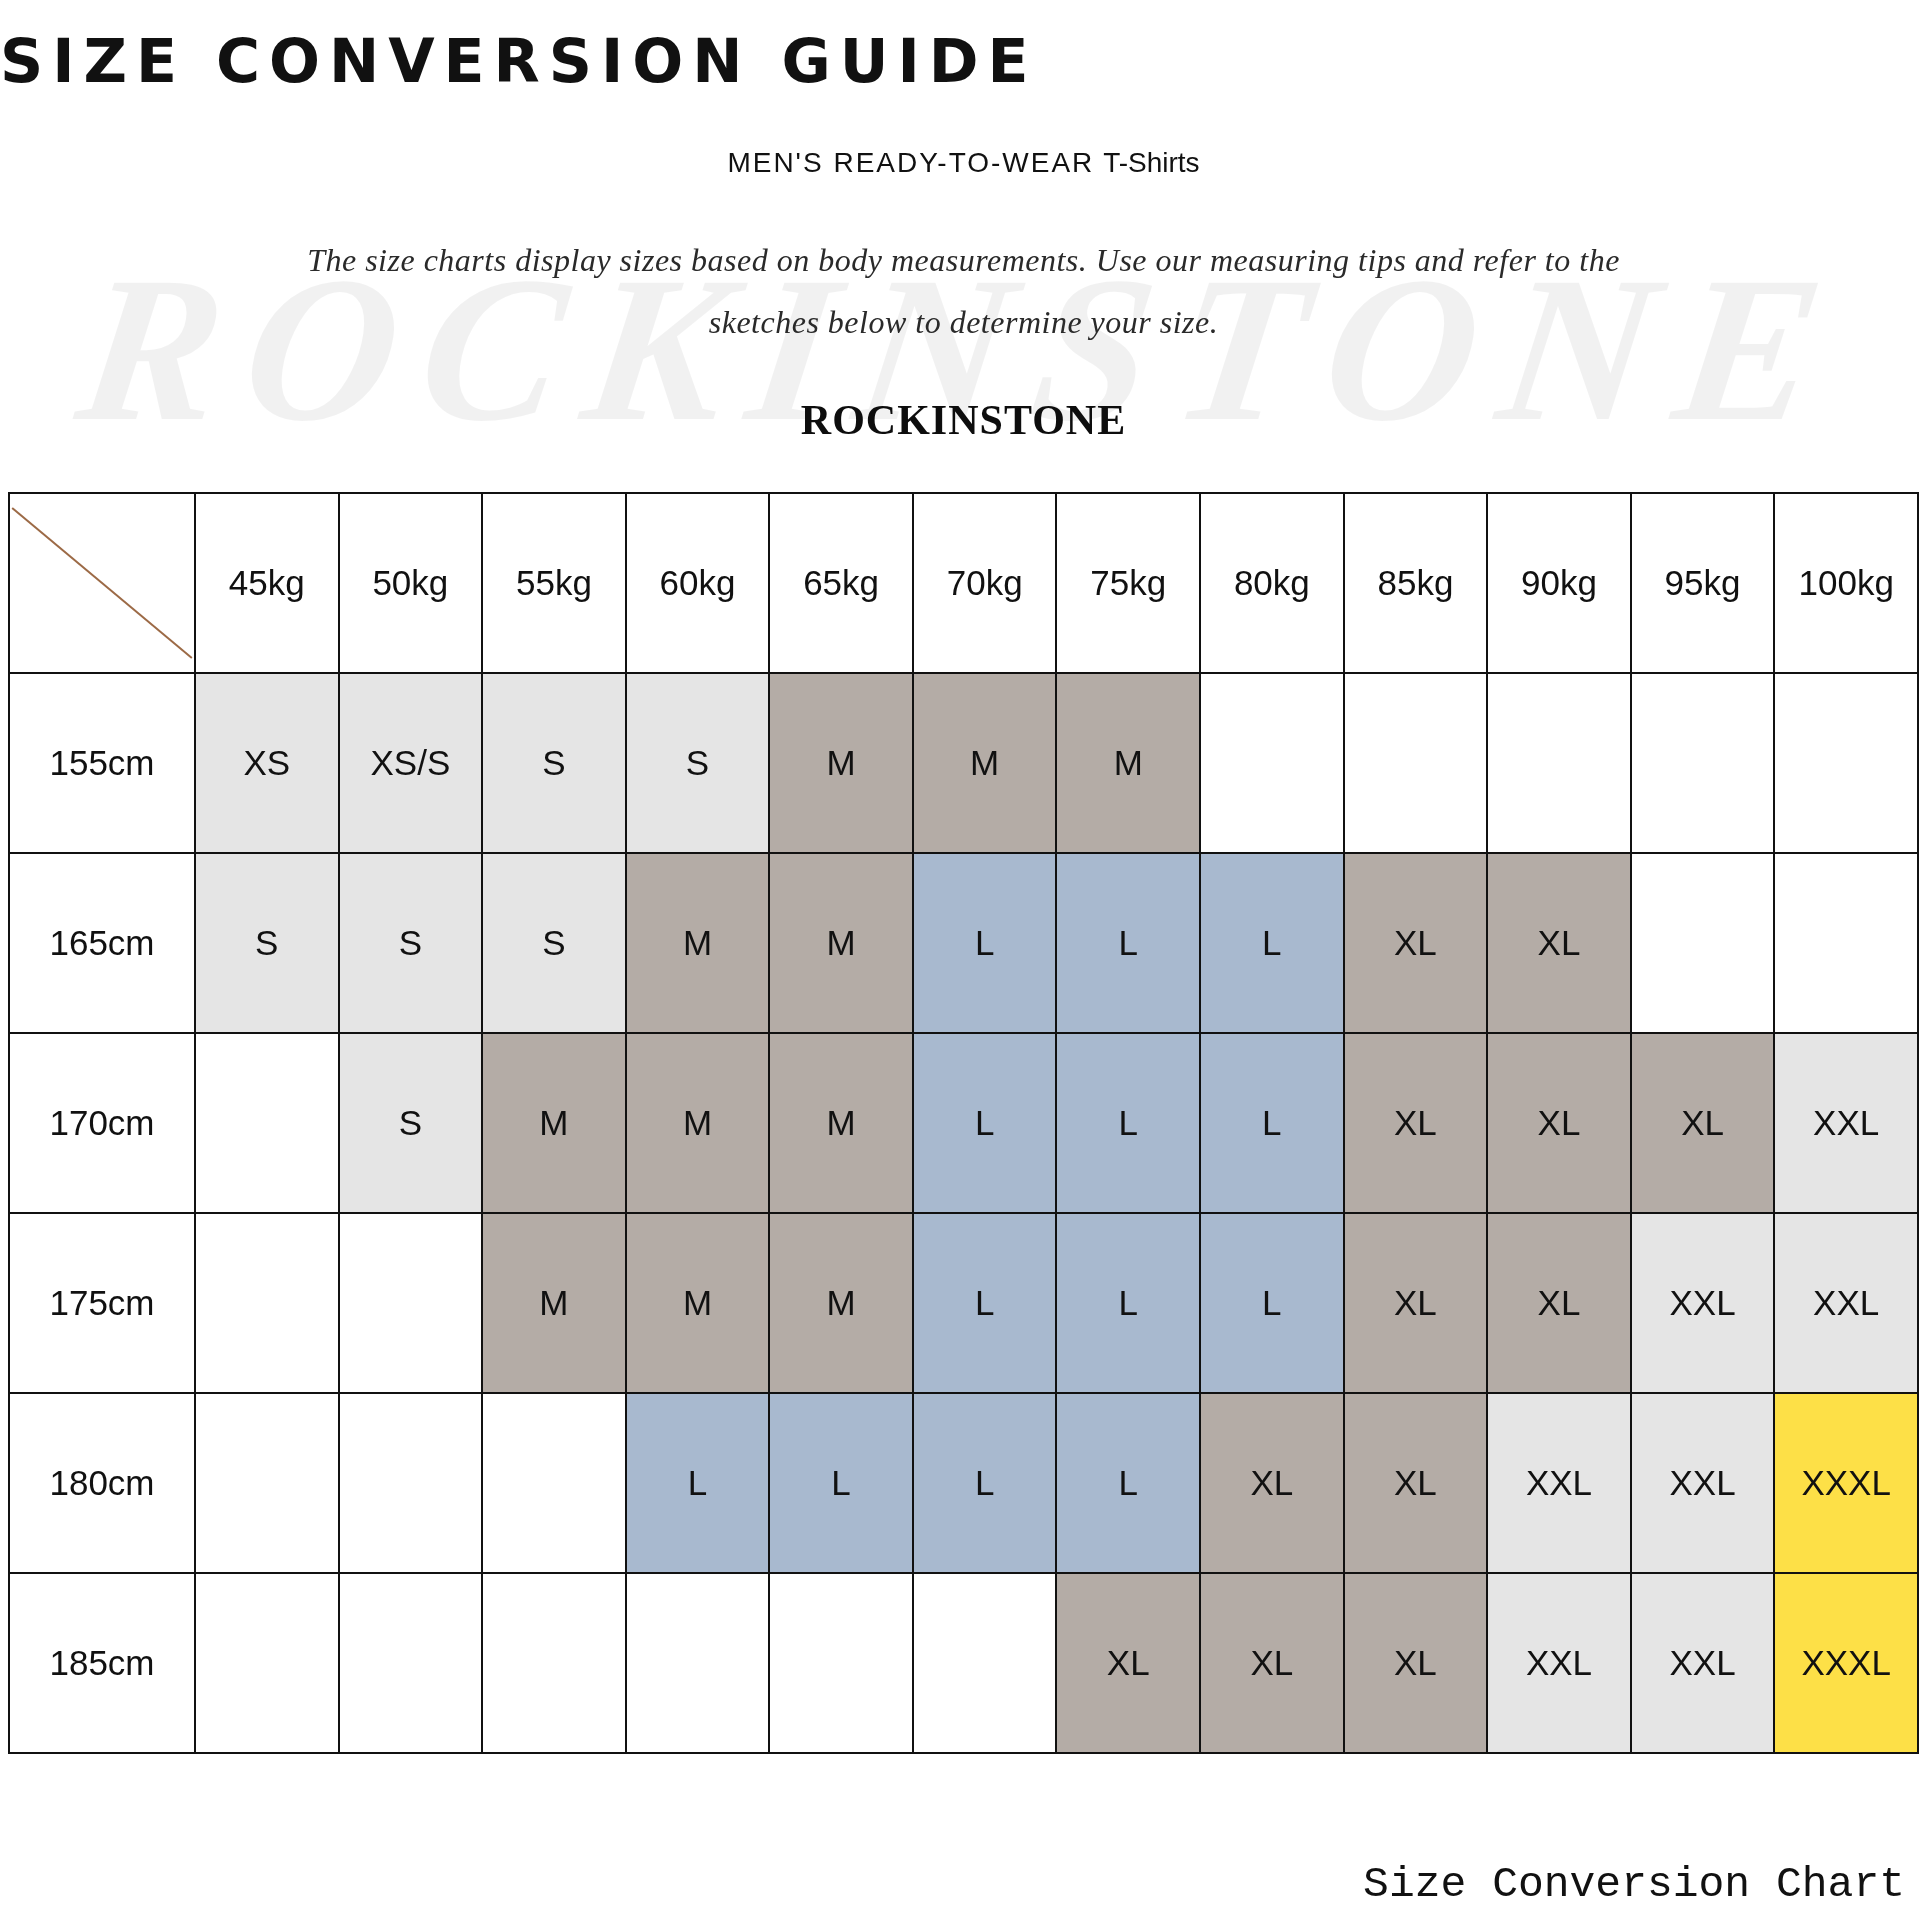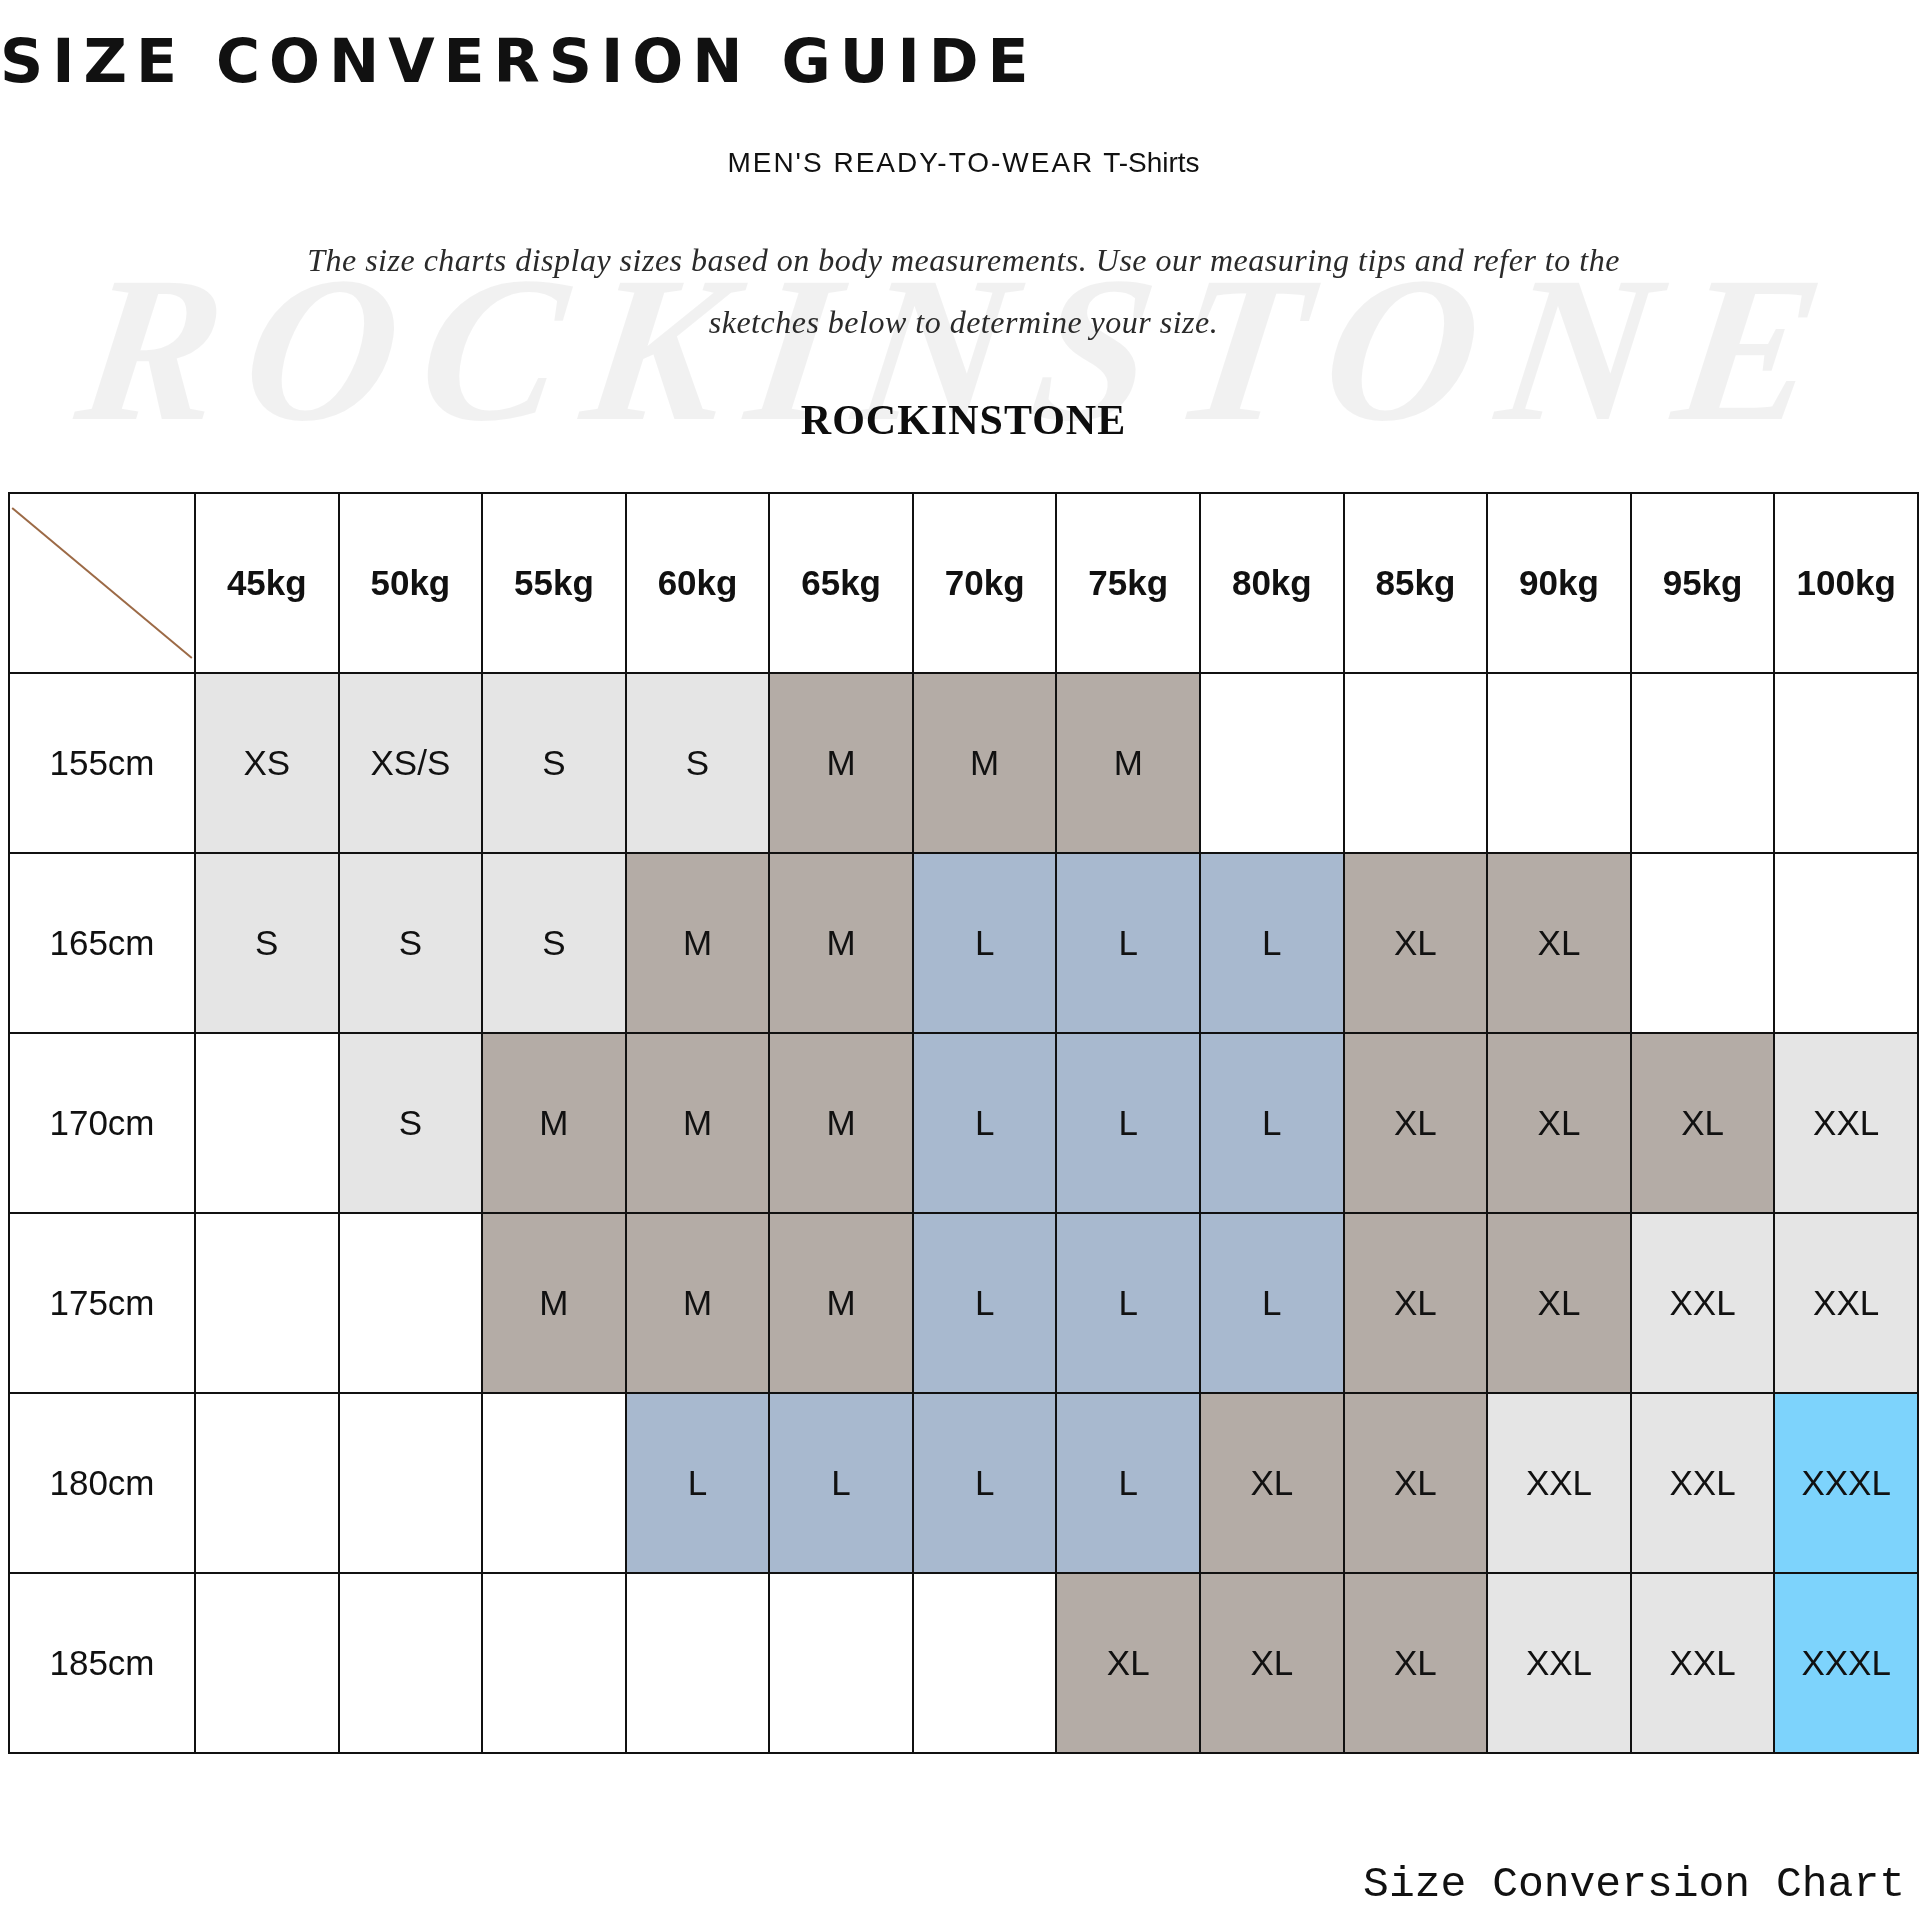--- a/index.html
+++ b/index.html
@@ -98,21 +98,21 @@
     border: 2px solid #111111;
     text-align: center;
     vertical-align: middle;
     font-size: 35px;
     font-weight: normal;
     color: #111111;
     height: 178px;
     padding: 0;
   }
   table.size-table th {
-    font-weight: bold;
+    font-weight: normal;
   }
   .corner-cell {
     width: 184px;
     position: relative;
     padding: 0;
   }
   .corner-cell svg {
     display: block;
   }
   .row-head {
@@ -122,21 +122,21 @@
   .col-head {
     font-size: 36px;
     height: 158px;
   }
 
   
   .c-empty { background: #ffffff; }
   .c-light { background: #e5e5e5; }
   .c-gray  { background: #b4aca6; }
   .c-blue  { background: #a8b9cf; }
-  .c-dblue { background: #7dd3fc; }
+  .c-dblue { background: #fde047; }
 
   .footer {
     position: absolute;
     right: 22px;
     bottom: 18px;
     font-family: Liberation Mono, monospace;
     font-size: 43px;
     color: #111111;
     z-index: 3;
   }

